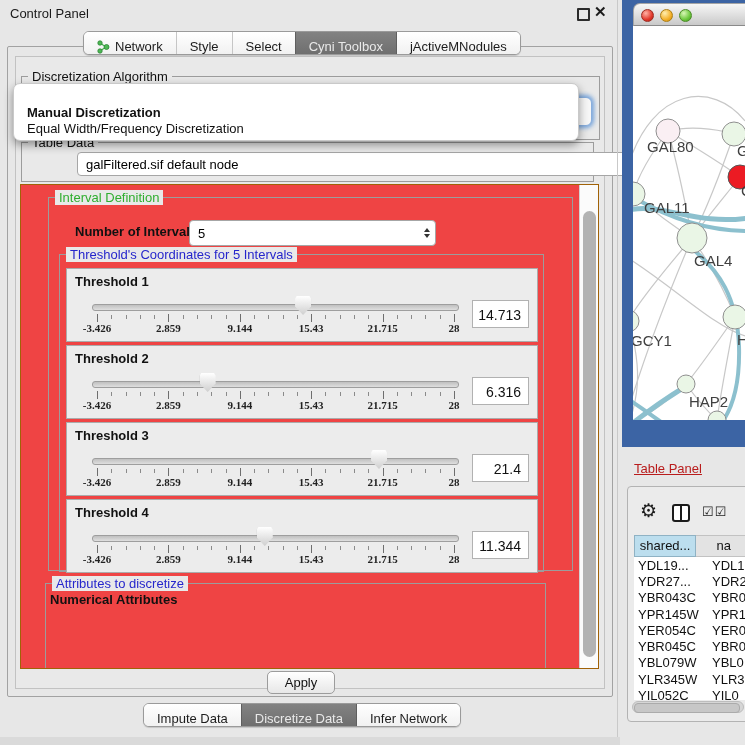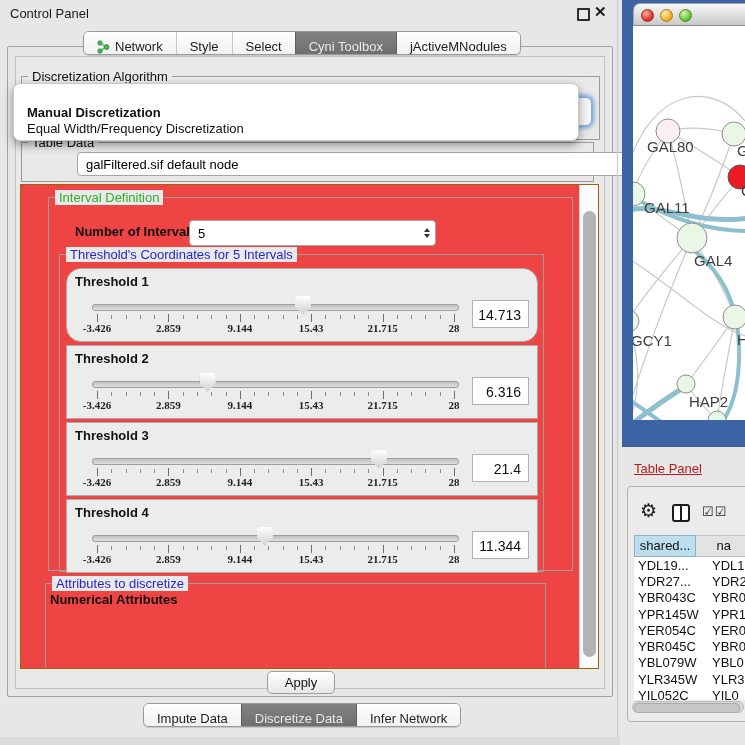--- a/index.html
+++ b/index.html
@@ -185,21 +185,21 @@
       <div class="combo" style="left:140px;top:22px;width:245px;height:24px;">
         <span class="val">5</span>
         <span class="stepper">
             <span class="tri-up"></span>
             <span class="tri-down"></span>
           </span>
       </div>
       <div class="grp abs grp-thr">
         <span class="gtitle blue">Threshold's Coordinates for 5 Intervals</span>
         <div id="threshold-list">
-            <div class="tbox" style="top: 13px; border-radius: 15px;">
+            <div class="tbox" style="top: 13px;">
     <div class="tlabel">Threshold 1</div>
     <div class="track"></div>
     <div class="handle" style="left: 228.059px;"></div>
     <div class="minors"></div>
     <span class="maj" style="left:30px"></span>
               <span class="maj" style="left:101.4px"></span>
     <span class="maj" style="left:172.8px"></span>
               <span class="maj" style="left:244.2px"></span>
     <span class="maj" style="left:315.6px"></span>
               <span class="maj" style="left:387px"></span>

